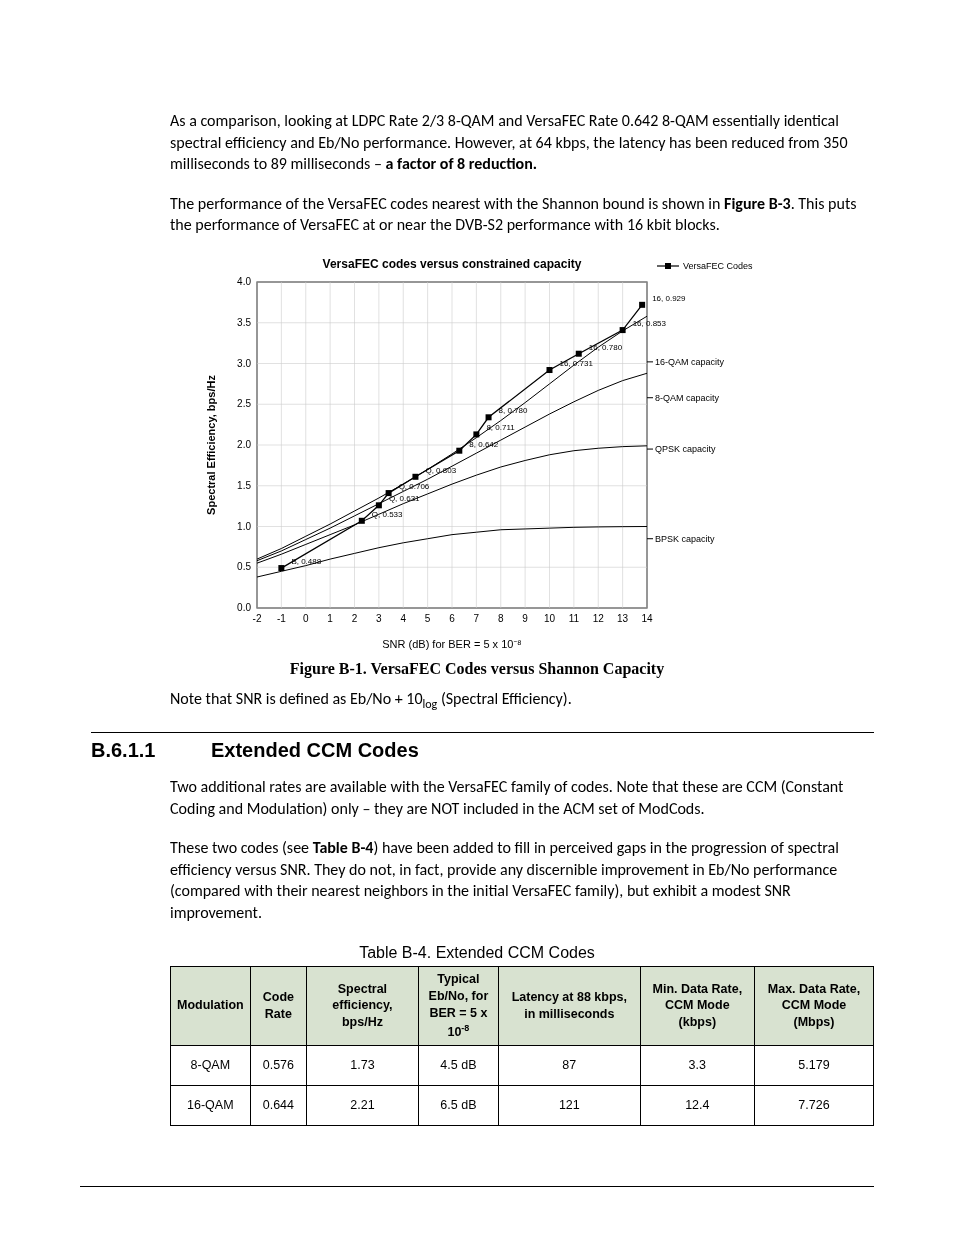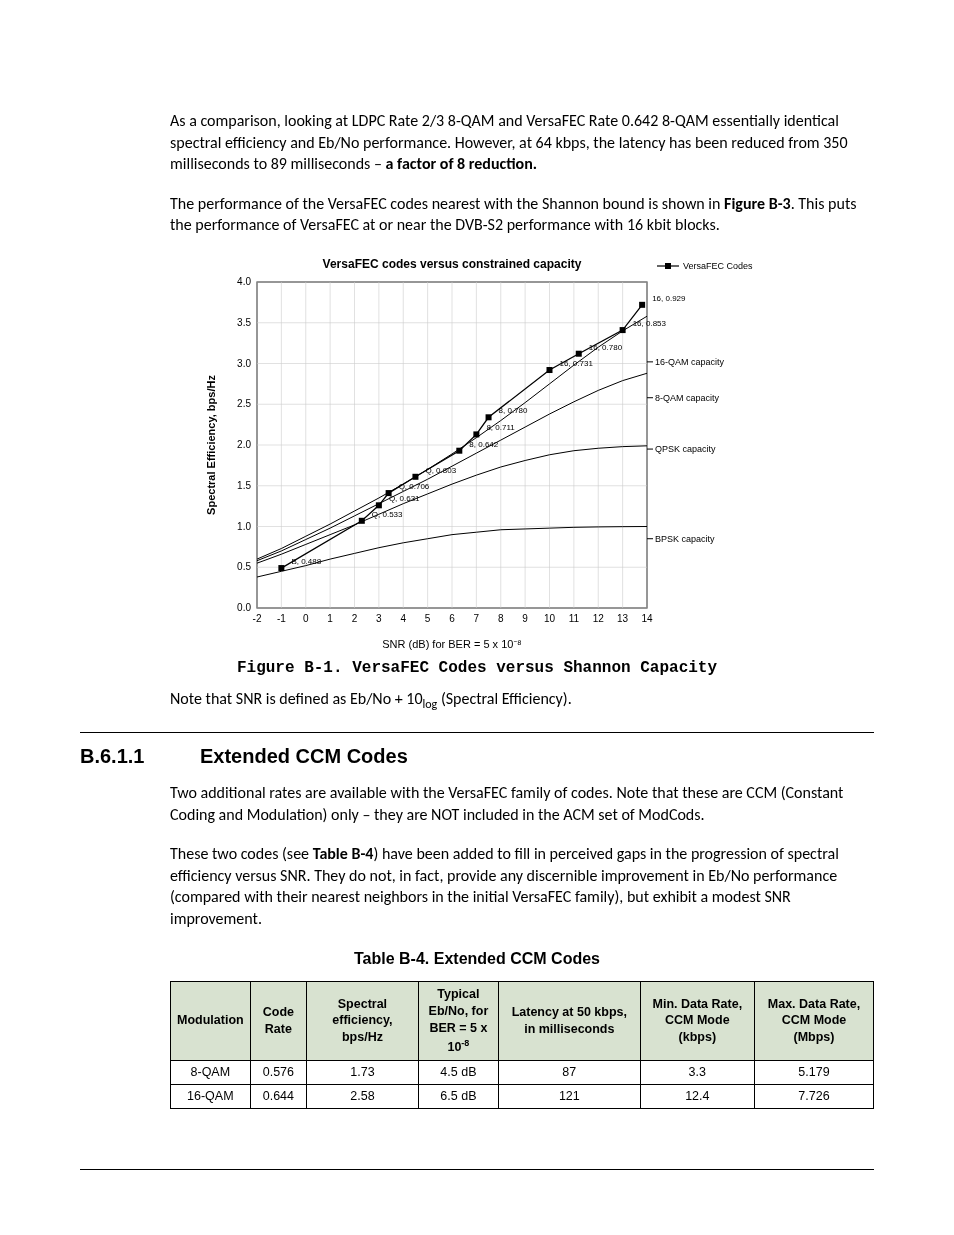--- a/index.html
+++ b/index.html
@@ -1,29 +1,29 @@
 <!DOCTYPE html>
 <html><head>
 <meta charset="utf-8">
 <style>
 html,body{margin:0;padding:0;background:#fff;color:#000}
 body{width:954px;font-family:Calibri,"Segoe UI",Arial,sans-serif;font-size:16px;line-height:1.35}
 .page{padding:110px 80px 40px 80px}
 .para{margin:0 0 18px 0;text-indent:0;margin-left:90px;margin-right:0}
 .figwrap{margin:10px 0 4px 0;text-align:center}
 svg{display:block;margin:0 auto}
-.figcap{font-family:Liberation Mono, monospace;font-weight:bold;font-size:16px;text-align:center;margin:4px 0 8px 0}
+.figcap{font-family:Liberation Serif, serif;font-weight:bold;font-size:16px;text-align:center;margin:4px 0 8px 0}
 .note{margin:2px 0 20px 90px}
 h2.sec{font-family:Arial,Helvetica,sans-serif;font-weight:bold;font-size:20px;margin:18px 0 14px 0}
-h2.sub{font-family:Arial,Helvetica,sans-serif;font-weight:bold;font-size:20px;margin:10px 0 12px 0;border-top:1px solid #000;padding-top:10px}
+h2.sub{font-family:Arial,Helvetica,sans-serif;font-weight:bold;font-size:20px;margin:10px 0 12px 11px;border-top:1px solid #000;padding-top:4px}
 .secnum{display:inline-block;width:80px}
-.tblcap{font-family:Arial,Helvetica,sans-serif;font-weight:bold;font-size:16px;text-align:center;margin:14px 0 12px 0}
+.tblcap{font-family:Arial,Helvetica,sans-serif;font-weight:normal;font-size:16px;text-align:center;margin:14px 0 3px 0}
 table.data{border-collapse:collapse;margin:0 0 0 90px;width:calc(100% - 90px);font-family:Arial,Helvetica,sans-serif;font-size:12.5px}
 table.data th{background:#d8e2d0;border:1px solid #000;padding:4px 6px;font-weight:bold;text-align:center;vertical-align:middle}
-table.data td{border:1px solid #000;padding:3px 6px;text-align:center}
+table.data td{border:1px solid #000;padding:11px 6px;text-align:center}
 hr.footer{border:none;border-top:1.5px solid #000;margin:60px 0 0 0}
 sub{font-size:0.75em}
 sup{font-size:0.72em}
 </style>
 </head>
 <body>
 
 <div class="page">
 
 <p class="para">
@@ -153,39 +153,39 @@
 
 <div class="tblcap">Table B-4. Extended CCM Codes</div>
 
 <table class="data">
   <thead>
     <tr>
       <th>Modulation</th>
       <th>Code Rate</th>
       <th>Spectral efficiency, bps/Hz</th>
       <th><span>Typical Eb/No, for</span><br><span>BER = 5 x 10</span><sup>-8</sup></th>
-      <th>Latency at 50 kbps, in milliseconds</th>
+      <th>Latency at 88 kbps, in milliseconds</th>
       <th>Min. Data Rate, CCM Mode (kbps)</th>
       <th>Max. Data Rate, CCM Mode (Mbps)</th>
     </tr>
   </thead>
   <tbody>
     <tr>
       <td>8-QAM</td>
       <td>0.576</td>
       <td>1.73</td>
       <td>4.5 dB</td>
       <td>87</td>
       <td>3.3</td>
       <td>5.179</td>
     </tr>
     <tr>
       <td>16-QAM</td>
       <td>0.644</td>
-      <td>2.58</td>
+      <td>2.21</td>
       <td>6.5 dB</td>
       <td>121</td>
       <td>12.4</td>
       <td>7.726</td>
     </tr>
   </tbody>
 </table>
 
 <hr class="footer">
 

